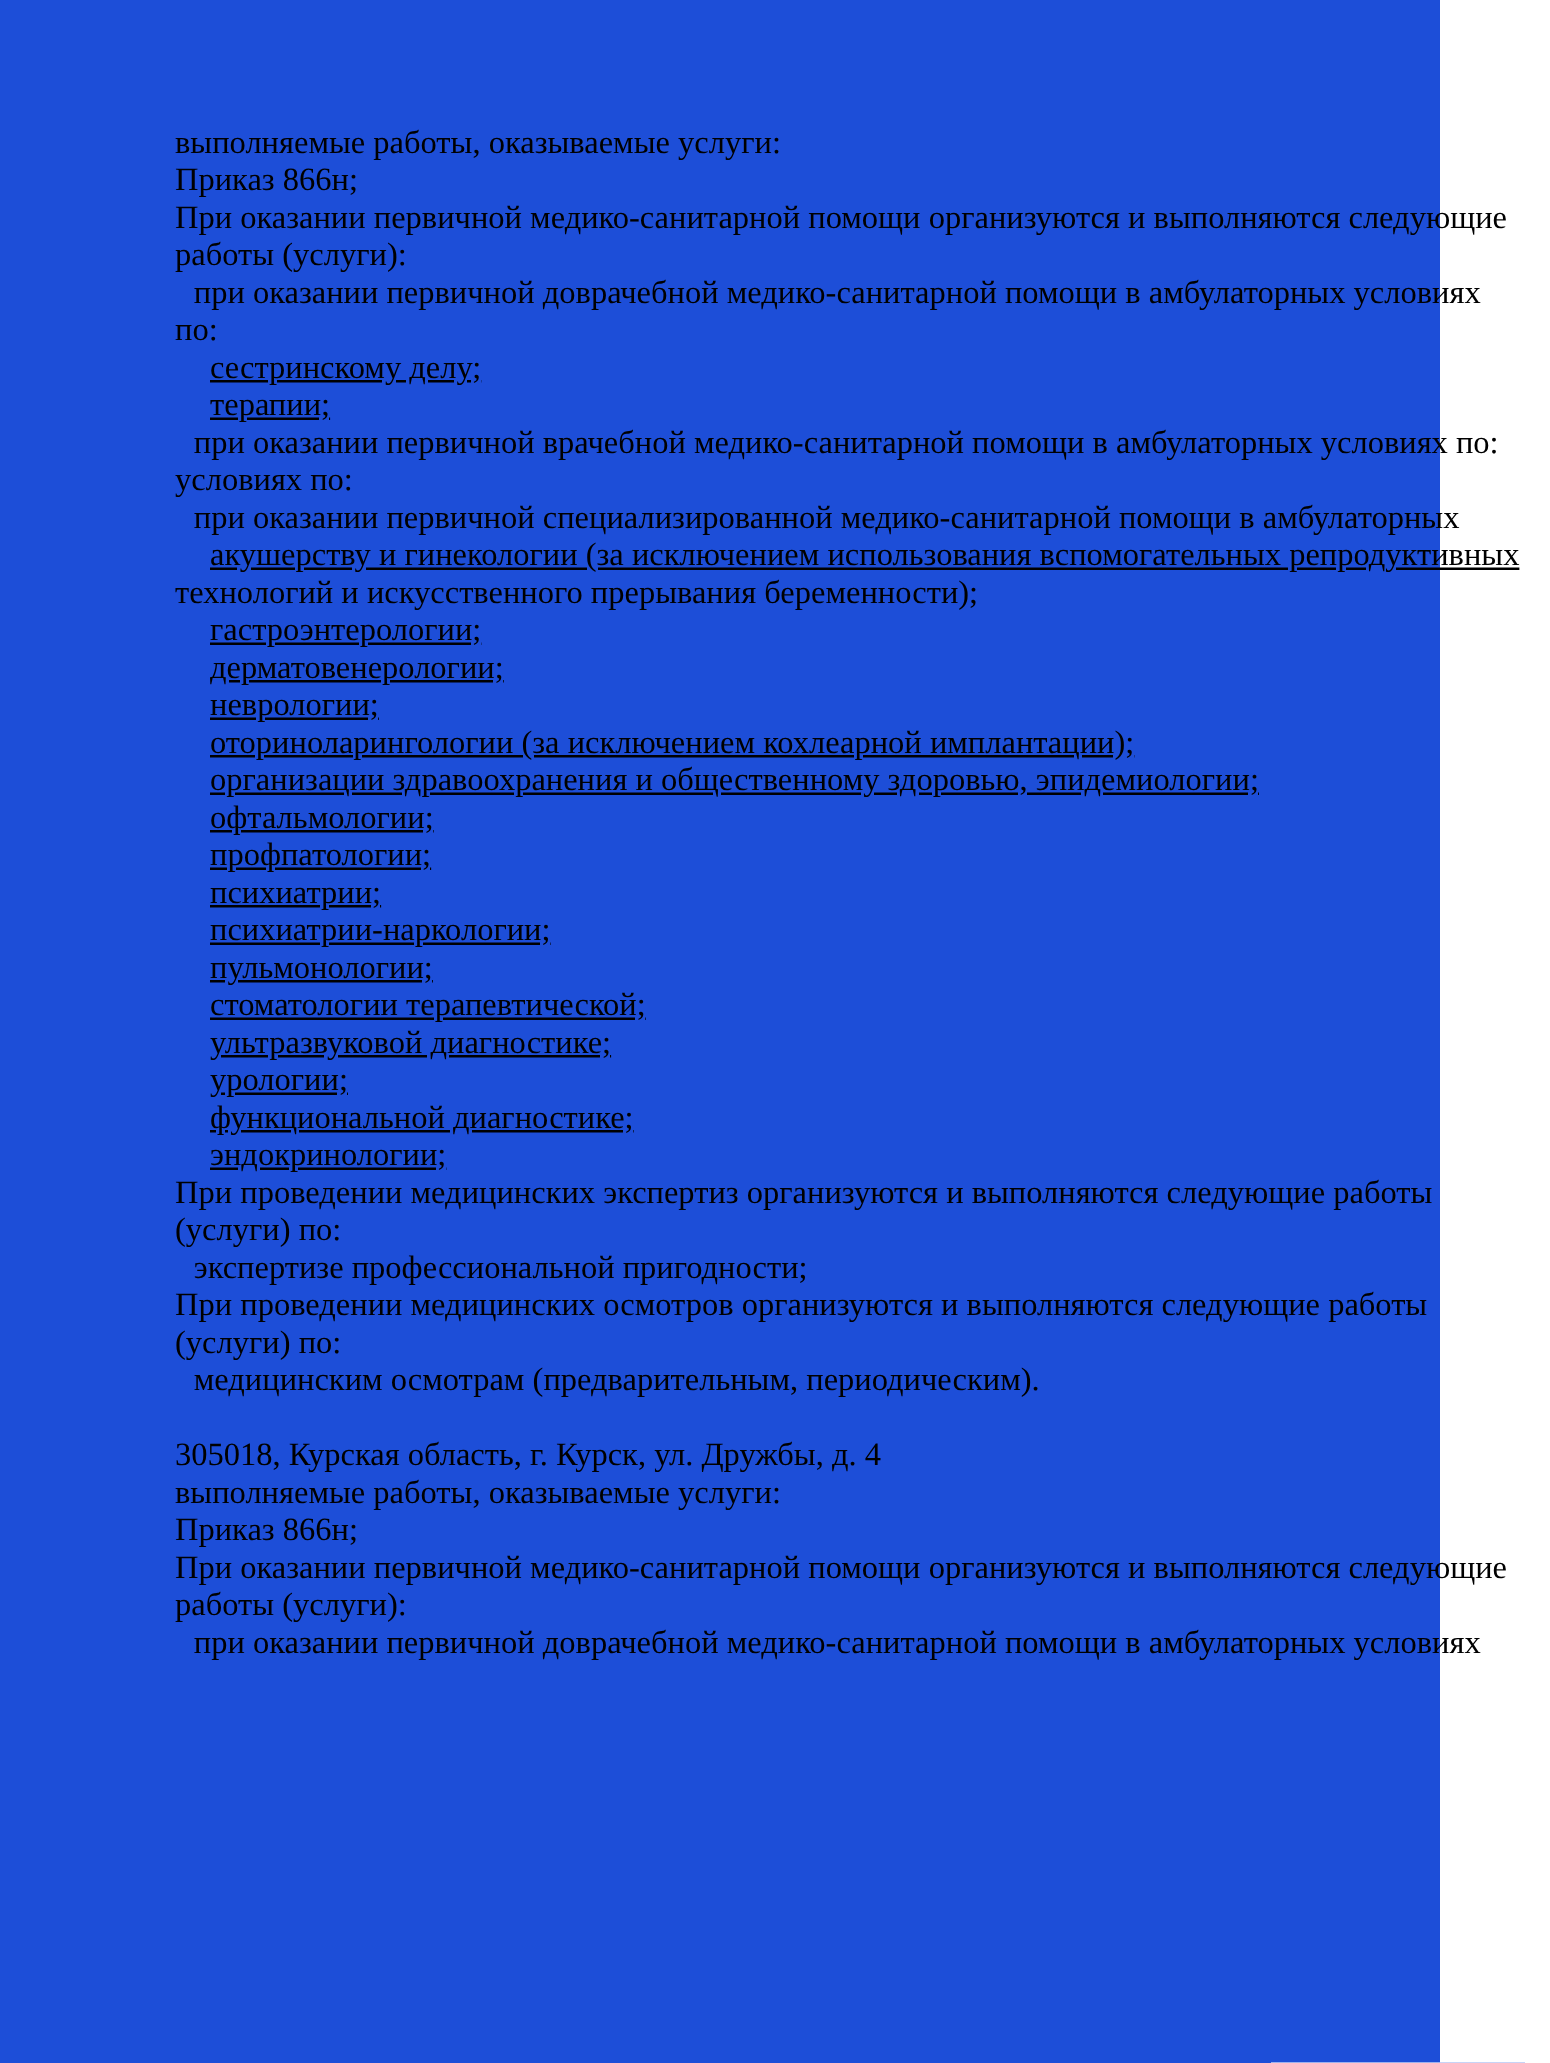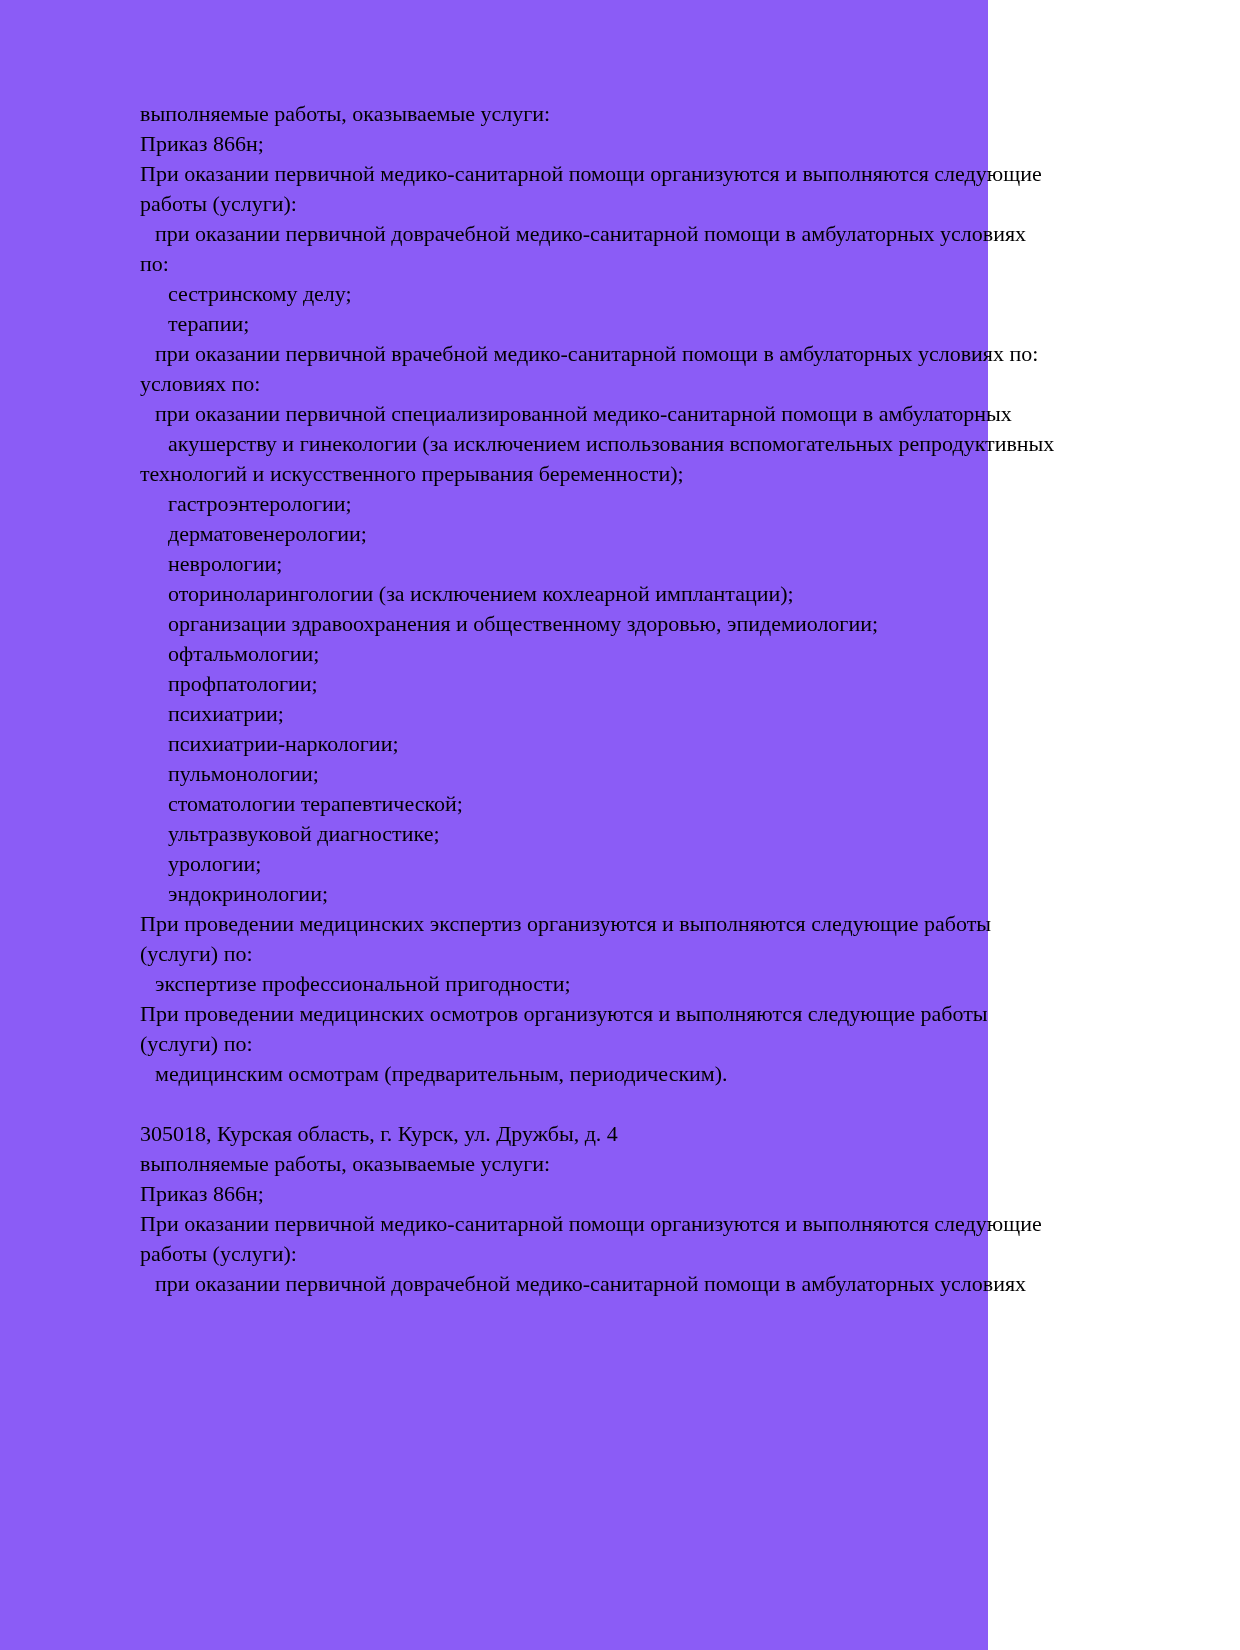--- a/index.html
+++ b/index.html
@@ -7,36 +7,36 @@
     padding: 0;
     background: #ffffff;
   }
   body {
     width: 1240px;
     height: 1650px;
     overflow: hidden;
   }
   .page {
     box-sizing: border-box;
-    width: 988px;
+    width: 1152px;
     height: 1650px;
-    background: #8b5cf6;
+    background: #1d4ed8;
     padding: 99px 10px 0 140px;
     font-family: "Liberation Serif", "DejaVu Serif", serif;
-    font-size: 22px;
+    font-size: 26px;
     line-height: 30px;
     color: #000000;
   }
   .line {
     white-space: pre;
     min-height: 30px;
   }
   .indent-0 { padding-left: 0; }
   .indent-1 { padding-left: 15px; }
-  .indent-2 { padding-left: 28px; }
+  .indent-2 { padding-left: 28px; text-decoration: underline; }
 </style>
 </head>
 <body>
 
 <div class="page">
   <div class="text-block">
 
   <div class="line indent-0">выполняемые работы, оказываемые услуги:</div>
       <div class="line indent-0">Приказ 866н;</div>
       <div class="line indent-0">При оказании первичной медико-санитарной помощи организуются и выполняются следующие</div>
@@ -56,20 +56,21 @@
       <div class="line indent-2">оториноларингологии (за исключением кохлеарной имплантации);</div>
       <div class="line indent-2">организации здравоохранения и общественному здоровью, эпидемиологии;</div>
       <div class="line indent-2">офтальмологии;</div>
       <div class="line indent-2">профпатологии;</div>
       <div class="line indent-2">психиатрии;</div>
       <div class="line indent-2">психиатрии-наркологии;</div>
       <div class="line indent-2">пульмонологии;</div>
       <div class="line indent-2">стоматологии терапевтической;</div>
       <div class="line indent-2">ультразвуковой диагностике;</div>
       <div class="line indent-2">урологии;</div>
+      <div class="line indent-2">функциональной диагностике;</div>
       <div class="line indent-2">эндокринологии;</div>
       <div class="line indent-0">При проведении медицинских экспертиз организуются и выполняются следующие работы</div>
       <div class="line indent-0">(услуги) по:</div>
       <div class="line indent-1">экспертизе профессиональной пригодности;</div>
       <div class="line indent-0">При проведении медицинских осмотров организуются и выполняются следующие работы</div>
       <div class="line indent-0">(услуги) по:</div>
       <div class="line indent-1">медицинским осмотрам (предварительным, периодическим).</div>
       <div class="line indent-0"></div>
       <div class="line indent-0">305018, Курская область, г. Курск, ул. Дружбы, д. 4</div>
       <div class="line indent-0">выполняемые работы, оказываемые услуги:</div>

